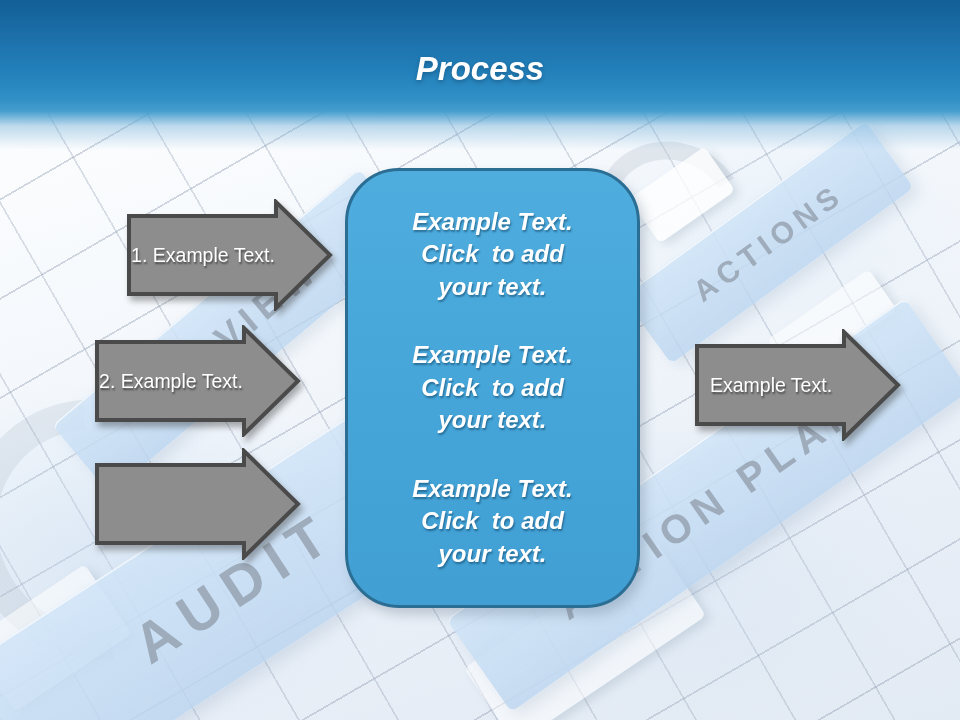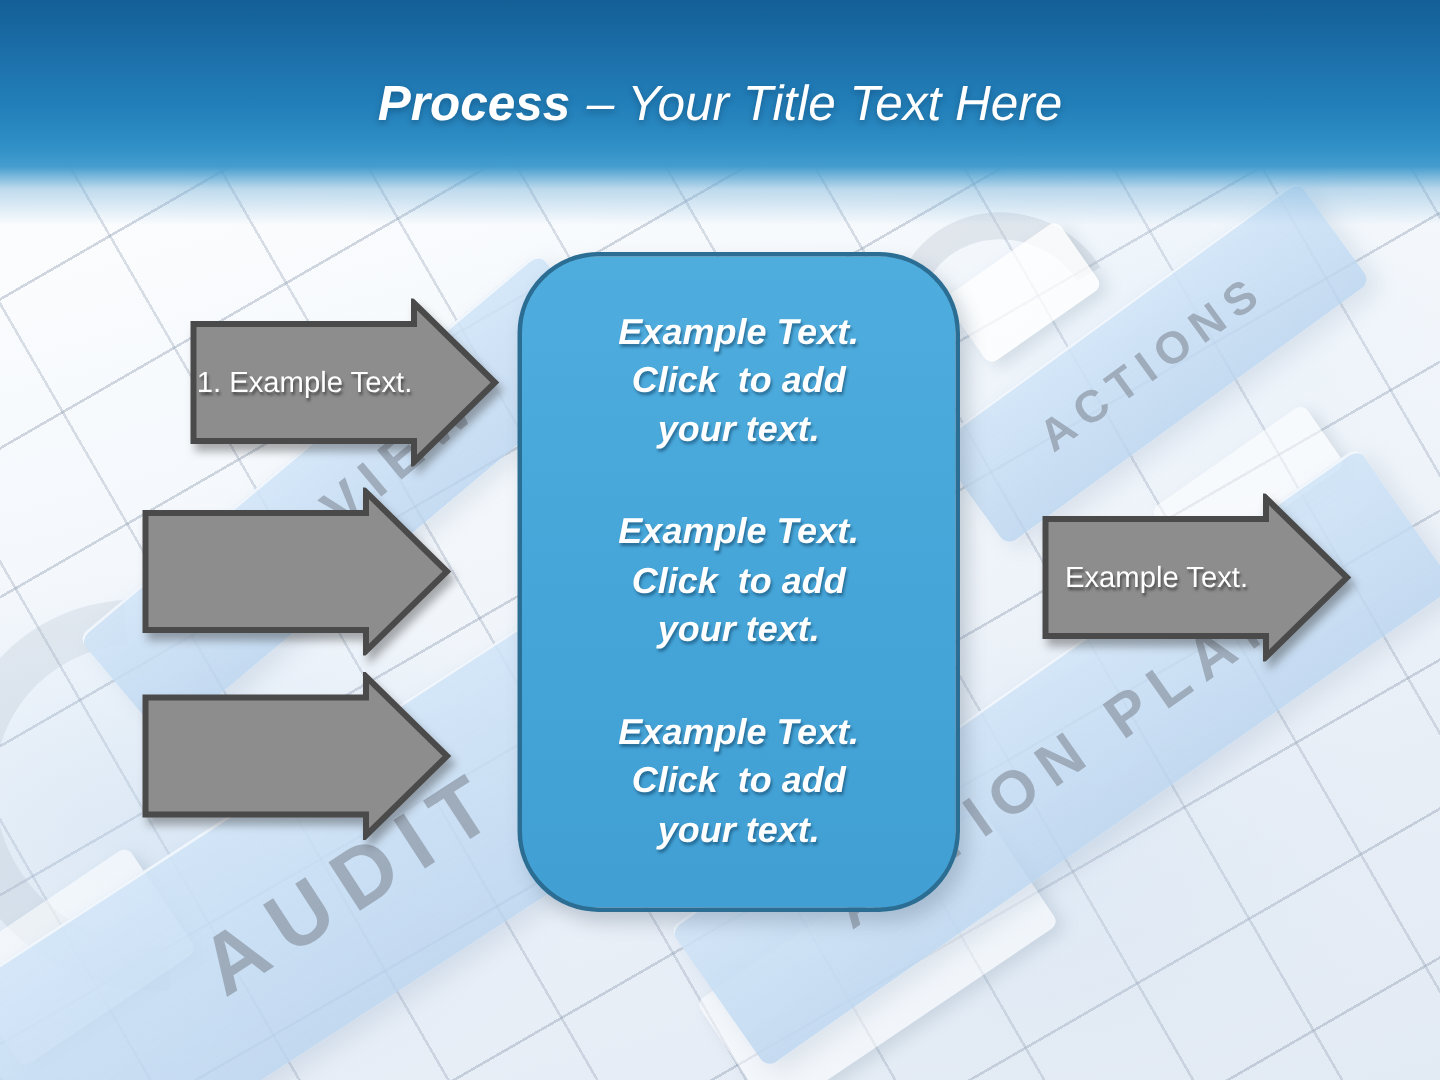--- a/index.html
+++ b/index.html
@@ -110,34 +110,34 @@
   <div class="wm-bar wm-audit">
       <span>AUDIT</span>
     </div>
   <div class="wm-bar wm-action-plan">
       <span>ACTION PLAN</span>
     </div>
 
   <div class="header"></div>
   <div class="title">
     <span class="t-bold">Process</span>
-    <span class="t-rest">– Your Title Text Here</span>
   </div>
 
   <div class="step-arrow pos-step-1">
     <svg viewBox="0 0 208 112">
       <polygon points="3,17 150,17 150,3 204,56 150,109 150,95 3,95" fill="#8d8d8d" stroke="#4a4a4a" stroke-width="4"></polygon>
     </svg>
     <div class="arrow-label">1. Example Text.</div>
   </div>
 
   <div class="step-arrow pos-step-2">
     <svg viewBox="0 0 208 112">
       <polygon points="3,17 150,17 150,3 204,56 150,109 150,95 3,95" fill="#8d8d8d" stroke="#4a4a4a" stroke-width="4"></polygon>
     </svg>
+    <div class="arrow-label">2. Example Text.</div>
   </div>
 
   <div class="step-arrow pos-step-3">
     <svg viewBox="0 0 208 112">
       <polygon points="3,17 150,17 150,3 204,56 150,109 150,95 3,95" fill="#8d8d8d" stroke="#4a4a4a" stroke-width="4"></polygon>
     </svg>
   </div>
 
   <div class="center-box">
     <div class="box-paragraph">

